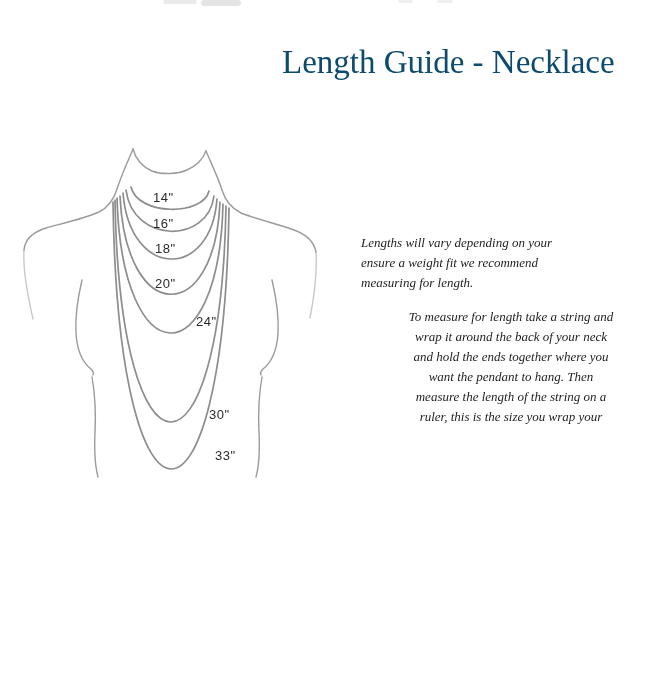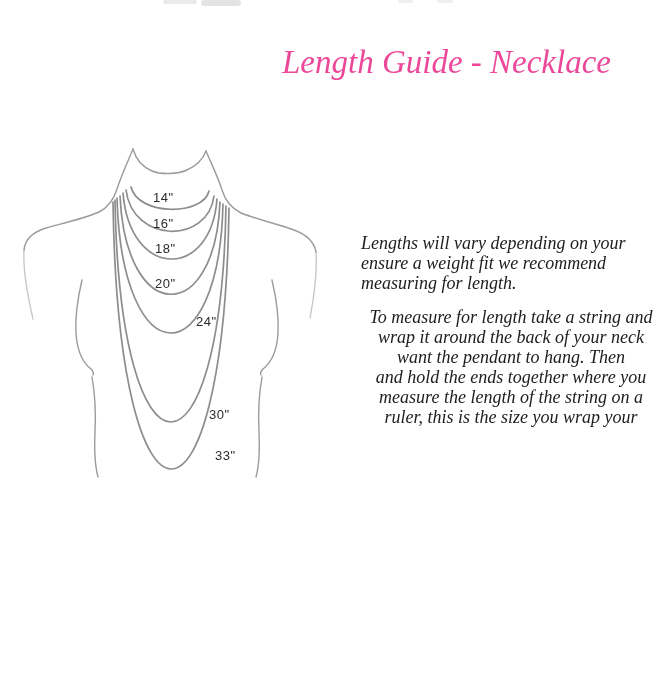--- a/index.html
+++ b/index.html
@@ -9,24 +9,23 @@
     height: 693px;
     background: #ffffff;
     overflow: hidden;
     font-family: "Liberation Serif", serif;
   }
   .page-title {
     position: absolute;
     left: 282px;
     top: 44px;
     font-family: "Liberation Serif", serif;
-    font-style: italic;
     font-size: 33px;
     letter-spacing: 0px;
-    color: #ec4899;
+    color: #0c4a6e;
     white-space: nowrap;
   }
   .diagram-svg {
     position: absolute;
     left: 0; top: 0;
     width: 666px; height: 693px;
   }
   .figure-line {
     fill: none;
     stroke: #9b9b9b;
@@ -47,21 +46,21 @@
     letter-spacing: 0.5px;
   }
   .scan-artifact { stroke: none; }
   .text-column {
     position: absolute;
     left: 361px;
     top: 233px;
     width: 300px;
     font-family: "Liberation Serif", serif;
     font-style: italic;
-    font-size: 18px;
+    font-size: 13px;
     line-height: 20px;
     color: #1d1d1d;
   }
   .para { margin: 0; }
   .para.second { margin-top: 14px; text-align: center; }
   .tline { white-space: nowrap; }
 </style>
 </head>
 <body>
 
@@ -122,20 +121,20 @@
 
   <div class="text-column">
     <div class="para">
       <div class="tline">Lengths will vary depending on your</div>
       <div class="tline">ensure a weight fit we recommend</div>
       <div class="tline">measuring for length.</div>
     </div>
     <div class="para second">
       <div class="tline">To measure for length take a string and</div>
       <div class="tline">wrap it around the back of your neck</div>
+      <div class="tline">and hold the ends together where you</div>
       <div class="tline">want the pendant to hang. Then</div>
-      <div class="tline">and hold the ends together where you</div>
       <div class="tline">measure the length of the string on a</div>
       <div class="tline">ruler, this is the size you wrap your</div>
     </div>
   </div>
 
 </div>
 
 </body></html>

